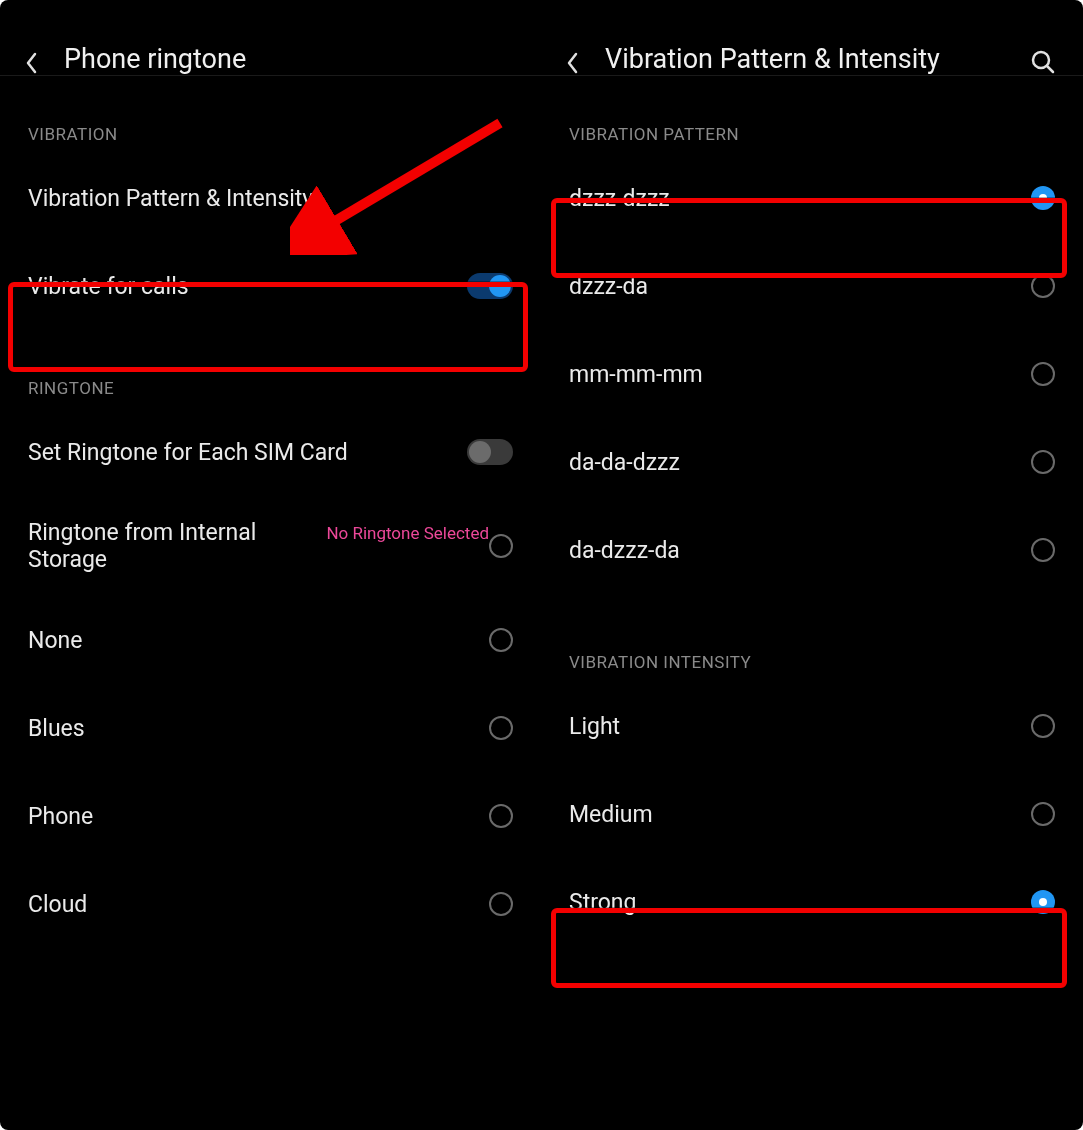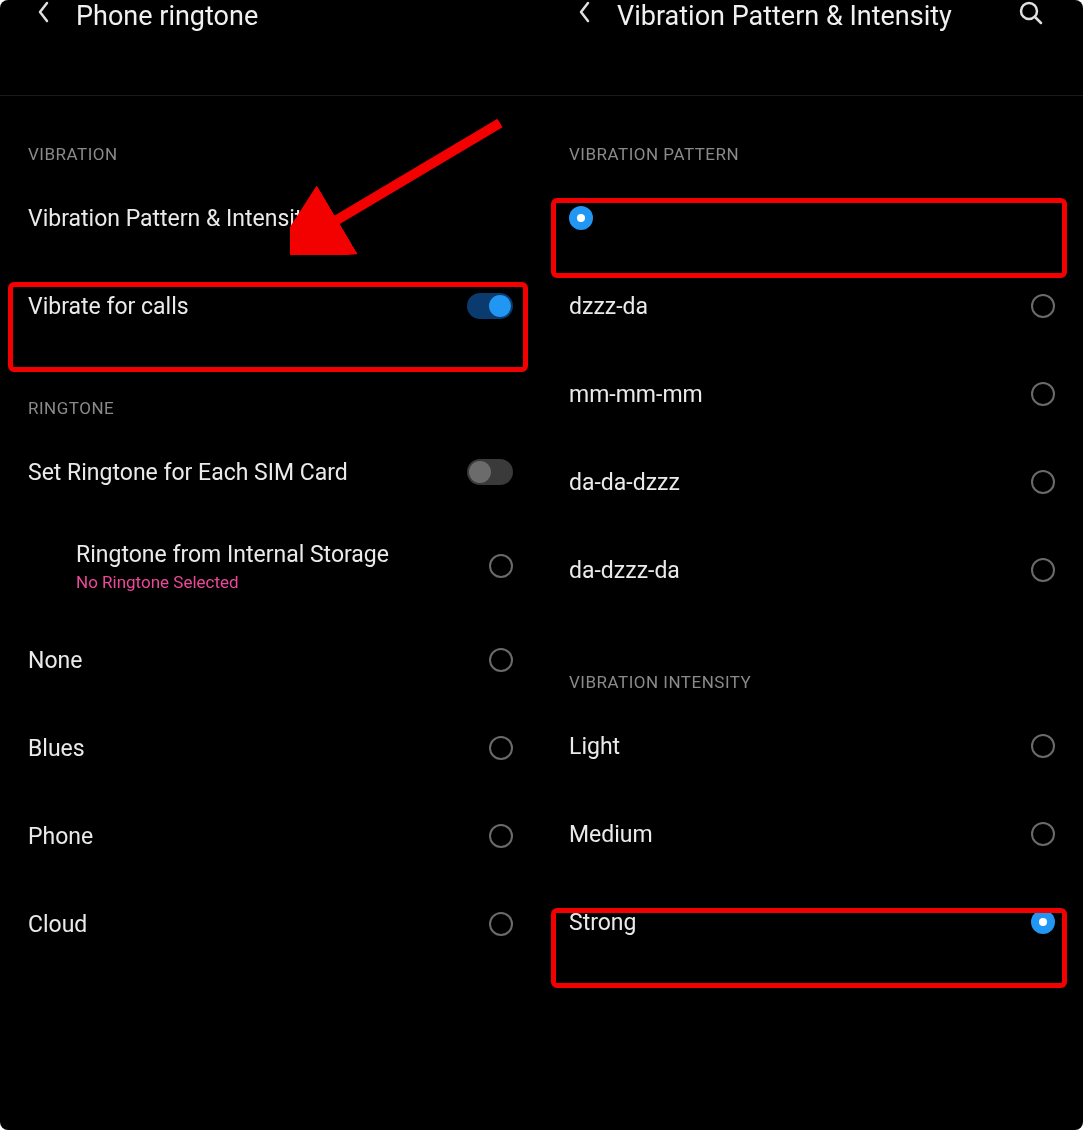--- a/index.html
+++ b/index.html
@@ -21,23 +21,23 @@
     height: 1130px;
     border-radius: 8px 0 0 8px;
   }
   .screen-right {
     width: 542px;
     height: 1130px;
     border-radius: 0 8px 8px 0;
   }
   .header {
     display: flex;
-    align-items: flex-start;
-    height: 96px;
-    padding: 0 36px;
+    align-items: flex-end;
+    height: 76px;
+    padding: 0 24px;
     border-bottom: 1px solid #1a1a1a;
   }
   .header .back {
     width: 30px;
     display: flex;
     align-items: center;
     justify-content: flex-start;
     cursor: pointer;
   }
   .header .title {
@@ -77,23 +77,22 @@
     color: #eaeaea;
     flex: 1;
   }
   .row .sublabel {
     font-size: 17px;
     color: #ec4899;
     margin-top: 4px;
   }
   .row .col {
     display: flex;
-    flex-direction: column;
+    flex-direction: row;
     flex: 1;
-    margin-left: 48px;
   }
   .toggle {
     width: 46px;
     height: 26px;
     border-radius: 13px;
     position: relative;
   }
   .toggle.on {
     background: #0b3a6e;
   }
@@ -233,20 +232,21 @@
       <svg width="26" height="26" viewBox="0 0 26 26">
         <circle cx="11" cy="11" r="8" stroke="#e0e0e0" stroke-width="2.5" fill="none"></circle>
         <line x1="17" y1="17" x2="23" y2="23" stroke="#e0e0e0" stroke-width="2.5" stroke-linecap="round"></line>
       </svg>
     </div>
   </div>
 
   <div class="section-label">VIBRATION PATTERN</div>
 
   <div class="row">
+    <span class="label">dzzz-dzzz</span>
     <div class="radio selected"></div>
   </div>
   <div class="row">
     <span class="label">dzzz-da</span>
     <div class="radio"></div>
   </div>
   <div class="row">
     <span class="label">mm-mm-mm</span>
     <div class="radio"></div>
   </div>

